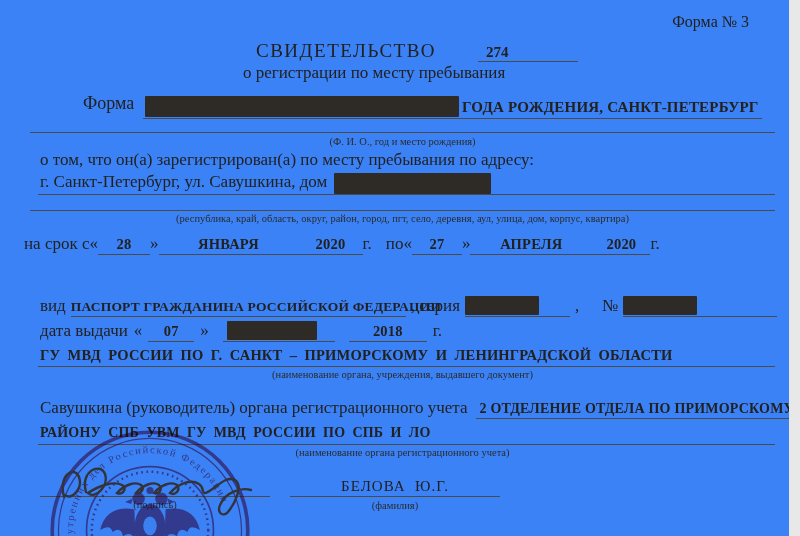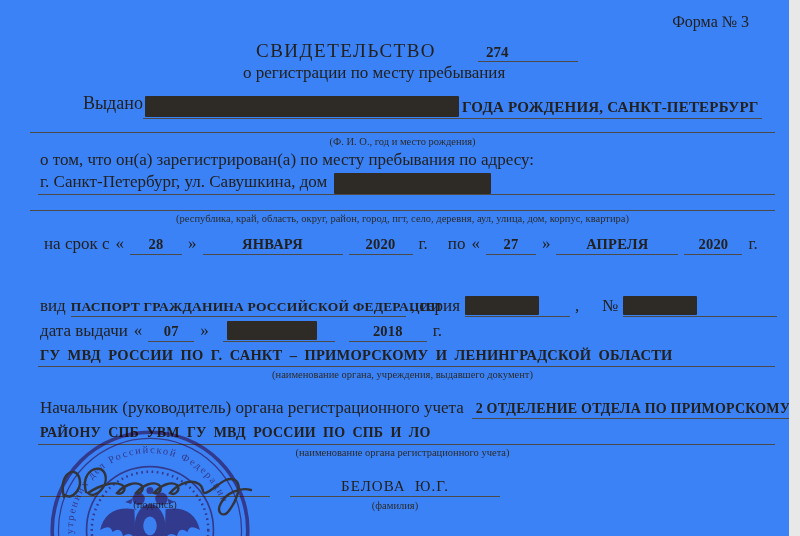--- a/index.html
+++ b/index.html
@@ -30,37 +30,37 @@
 <body>
 
 <div class="page">
 
   <div class="abs" style="top:13px;right:40px;font-size:16px;">Форма № 3</div>
 
   <div class="abs heading" style="top:40px;left:256px;">СВИДЕТЕЛЬСТВО</div>
   <div class="abs" style="top:44px;left:478px;width:92px;border-bottom:1.5px solid #4a4a48;font-size:15px;padding:0 0 0 8px;font-weight:700;">274</div>
   <div class="abs t17" style="top:63px;left:243px;">о регистрации по месту пребывания</div>
 
-  <div class="abs t18" style="top:93px;left:83px;">Выдано</div>
+  <div class="abs t18" style="top:93px;left:83px;">Форма</div>
   <div class="abs rule" style="top:95px;left:143px;width:619px;height:23px;">
     <div class="abs redact" style="left:2px;top:1px;width:314px;height:21px;"></div>
     <div class="abs bold-val" style="left:319px;top:4px;font-size:15px;">ГОДА РОЖДЕНИЯ, САНКТ-ПЕТЕРБУРГ</div>
   </div>
   <div class="abs" style="top:132px;left:30px;width:745px;border-top:1.5px solid #4a4a48;"></div>
   <div class="abs t17" style="top:150px;left:40px;">о том, что он(а) зарегистрирован(а) по месту пребывания по адресу:</div>
 
   <div class="abs caption" style="top:136px;left:30px;width:745px;">(Ф. И. О., год и место рождения)</div>
   <div class="abs rule" style="top:171px;left:38px;width:737px;height:23px;">
     <span class="t17 abs" style="left:2px;top:1px;">г. Санкт-Петербург, ул. Савушкина, дом</span>
     <div class="abs redact" style="left:296px;top:2px;width:157px;height:21px;"></div>
   </div>
   <div class="abs" style="top:210px;left:30px;width:745px;border-top:1.5px solid #4a4a48;"></div>
   <div class="abs caption" style="top:213px;left:30px;width:745px;">(республика, край, область, округ, район, город, пгт, село, деревня, аул, улица, дом, корпус, квартира)</div>
 
-  <div class="abs flexrow t17" style="top:234px;left:44px;width:735px;gap:6px;">
+  <div class="abs flexrow t17" style="top:234px;left:24px;width:735px;">
     <span>на срок с</span>
     <span>«</span>
     <span class="slot bold-val" style="width:52px;">28</span>
     <span>»</span>
     <span class="slot bold-val" style="width:140px;">ЯНВАРЯ</span>
     <span class="slot bold-val" style="width:64px;">2020</span>
     <span>г.</span>
     <span style="margin-left:14px;">по</span>
     <span>«</span>
     <span class="slot bold-val" style="width:50px;">27</span>
@@ -90,21 +90,21 @@
     <span class="slot bold-val" style="width:78px;margin-left:8px;">2018</span>
     <span>г.</span>
   </div>
 
   <div class="abs rule" style="top:344px;left:38px;width:737px;height:22px;">
     <span class="bold-val ws abs" style="left:2px;top:3px;">ГУ МВД РОССИИ ПО Г. САНКТ – ПРИМОРСКОМУ И ЛЕНИНГРАДСКОЙ ОБЛАСТИ</span>
   </div>
   <div class="abs caption" style="top:369px;left:30px;width:745px;">(наименование органа, учреждения, выдавшего документ)</div>
 
   <div class="abs flexrow" style="top:398px;left:40px;width:735px;gap:8px;">
-    <span class="t17 nowrap">Начальник (руководитель) органа регистрационного учета</span>
+    <span class="t17 nowrap">Савушкина (руководитель) органа регистрационного учета</span>
     <span class="slot bold-val" style="flex:1;text-align:left;padding-left:4px;font-size:14px;">2 ОТДЕЛЕНИЕ ОТДЕЛА ПО ПРИМОРСКОМУ</span>
   </div>
   <div class="abs rule" style="top:422px;left:38px;width:737px;height:22px;">
     <span class="bold-val ws abs" style="left:2px;top:3px;font-size:14px;">РАЙОНУ СПБ УВМ ГУ МВД РОССИИ ПО СПБ И ЛО</span>
   </div>
   <div class="abs caption" style="top:447px;left:30px;width:745px;">(наименование органа регистрационного учета)</div>
 
   <div class="abs rule" style="top:474px;left:40px;width:230px;height:22px;"></div>
   <div class="abs caption" style="top:499px;left:40px;width:230px;">(подпись)</div>
 

